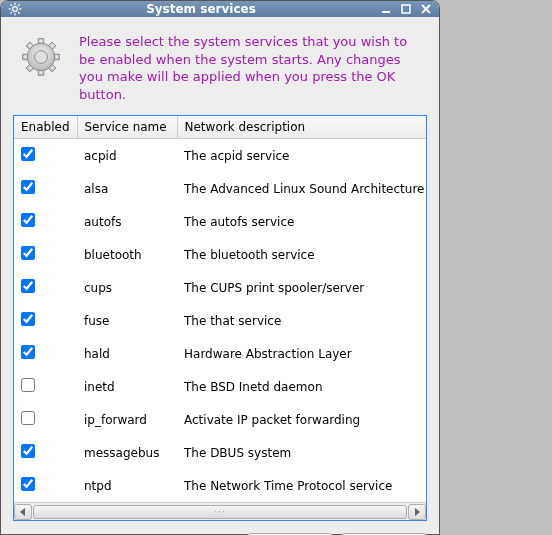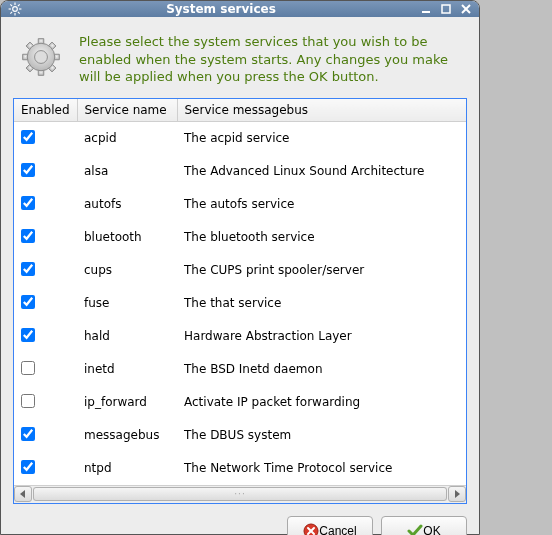--- a/index.html
+++ b/index.html
@@ -5,21 +5,21 @@
 * { box-sizing: border-box; margin: 0; padding: 0; }
 body {
   font-family: "DejaVu Sans", "Liberation Sans", sans-serif;
   font-size: 12px;
   background: #c0c0c0;
   width: 552px;
   height: 535px;
   overflow: hidden;
 }
 .window {
-  width: 480px;
+  width: 440px;
   height: 535px;
   background: #ededed;
   border: 1px solid #555;
   border-radius: 8px 8px 0 0;
   display: flex;
   flex-direction: column;
 }
 .titlebar {
   height: 24px;
   background: linear-gradient(to bottom, #7a96b8 0%, #5d7da3 100%);
@@ -49,21 +49,21 @@
 }
 .intro {
   display: flex;
   gap: 14px;
   align-items: flex-start;
   padding: 4px 4px 2px 4px;
 }
 .gear-wrap { width: 48px; height: 48px; display:flex; align-items:center; justify-content:center; flex-shrink:0; }
 .intro-text {
   font-size: 13px;
-  color: #4d7c0f;
+  color: #a21caf;
   line-height: 1.35;
 }
 .table-frame {
   border: 1px solid #3b82f6;
   background: #fff;
   flex: 1;
   overflow: hidden;
   display: flex;
   flex-direction: column;
 }
@@ -222,21 +222,21 @@
       <div class="intro-text">Please select the system services that you wish to be enabled when the system starts. Any changes you make will be applied when you press the OK button.</div>
     </div>
 
     <div class="table-frame">
       <div class="table-scroll">
         <table>
           <thead>
             <tr>
               <th>Enabled</th>
               <th>Service name</th>
-              <th>Service messagebus</th>
+              <th>Network description</th>
             </tr>
           </thead>
           <tbody id="services-body">
               <tr>
                 <td class="col-enabled"><input type="checkbox" checked="" style=""></td>
                 <td class="col-name">acpid</td>
                 <td>The acpid service</td>
               </tr>
               <tr>
                 <td class="col-enabled"><input type="checkbox" checked="" style=""></td>

